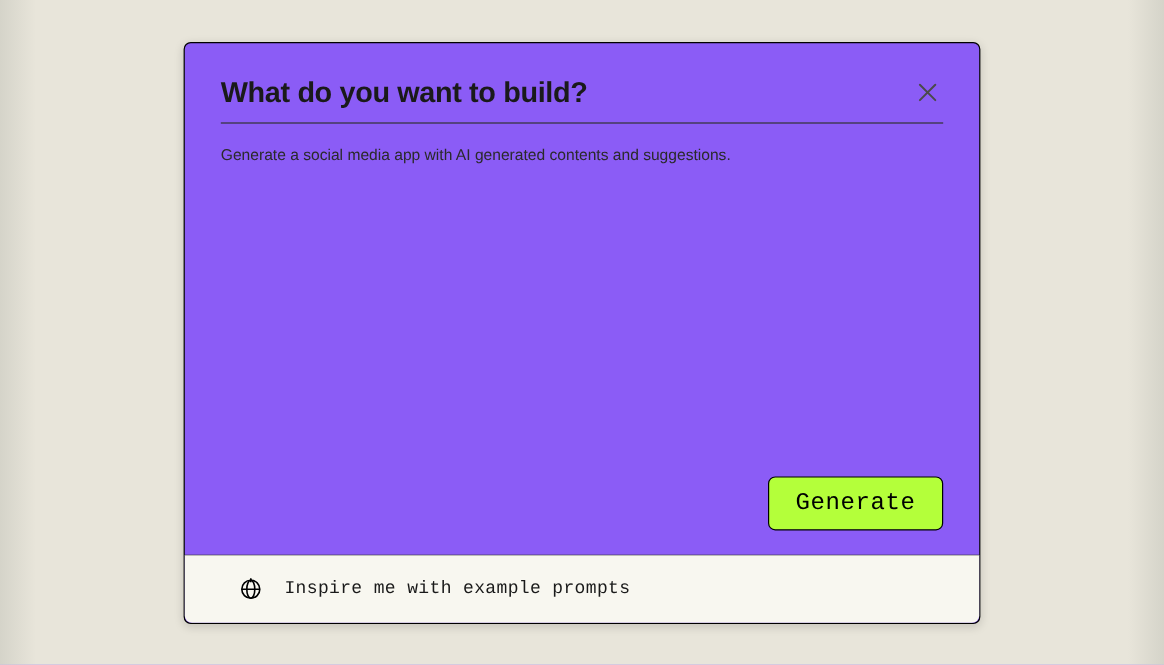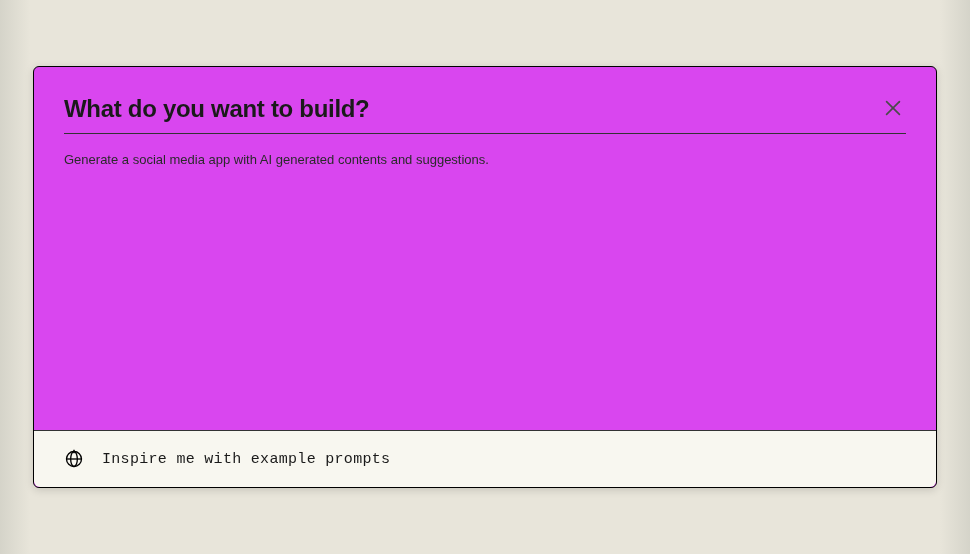--- a/index.html
+++ b/index.html
@@ -28,22 +28,22 @@
     }
     .bg-blur-right {
       position: absolute;
       right: 0;
       top: 0;
       bottom: 0;
       width: 30px;
       background: linear-gradient(to left, rgba(200,200,190,0.6), rgba(232,229,218,0));
     }
     .modal {
-      width: 904px;
-      background: #d946ef;
+      width: 664px;
+      background: #8b5cf6;
       border: 1px solid #000;
       border-radius: 6px;
       box-shadow: 0 2px 8px rgba(0,0,0,0.15);
       display: flex;
       flex-direction: column;
     }
     .modal-body {
       padding: 28px 30px 20px 30px;
       display: flex;
       flex-direction: column;
@@ -108,21 +108,21 @@
       padding: 10px 22px;
       font-size: 20px;
       font-family: "Courier New", monospace;
       letter-spacing: 0.5px;
       color: #000;
       cursor: pointer;
     }
     .modal-footer {
       border-top: 1px solid #333;
       background: #f8f7f0;
-      padding: 18px 30px;
+      padding: 18px 45px;
       display: flex;
       align-items: center;
       gap: 18px;
       border-bottom-left-radius: 6px;
       border-bottom-right-radius: 6px;
     }
     .globe-icon {
       width: 20px;
       height: 20px;
       flex-shrink: 0;
@@ -148,20 +148,23 @@
         <svg viewBox="0 0 24 24" fill="none" stroke="currentColor" stroke-width="1.8" stroke-linecap="round">
           <line x1="5" y1="5" x2="19" y2="19"></line>
           <line x1="19" y1="5" x2="5" y2="19"></line>
         </svg>
       </button>
     </div>
     <hr class="divider">
     <div class="prompt-area">
       <textarea class="prompt-text" style="">Generate a social media app with AI generated contents and suggestions.</textarea>
     </div>
+    <div class="actions">
+      <button class="generate-btn">Generate</button>
+    </div>
   </div>
   <div class="modal-footer">
     <svg class="globe-icon" viewBox="0 0 24 24" fill="none" stroke="#000" stroke-width="1.6">
       <circle cx="12" cy="12" r="9"></circle>
       <ellipse cx="12" cy="12" rx="4" ry="9"></ellipse>
       <line x1="3" y1="12" x2="21" y2="12"></line>
       <line x1="12" y1="1" x2="12" y2="5"></line>
       <line x1="11" y1="3" x2="13" y2="3"></line>
     </svg>
     <span class="inspire-text">Inspire me with example prompts</span>

